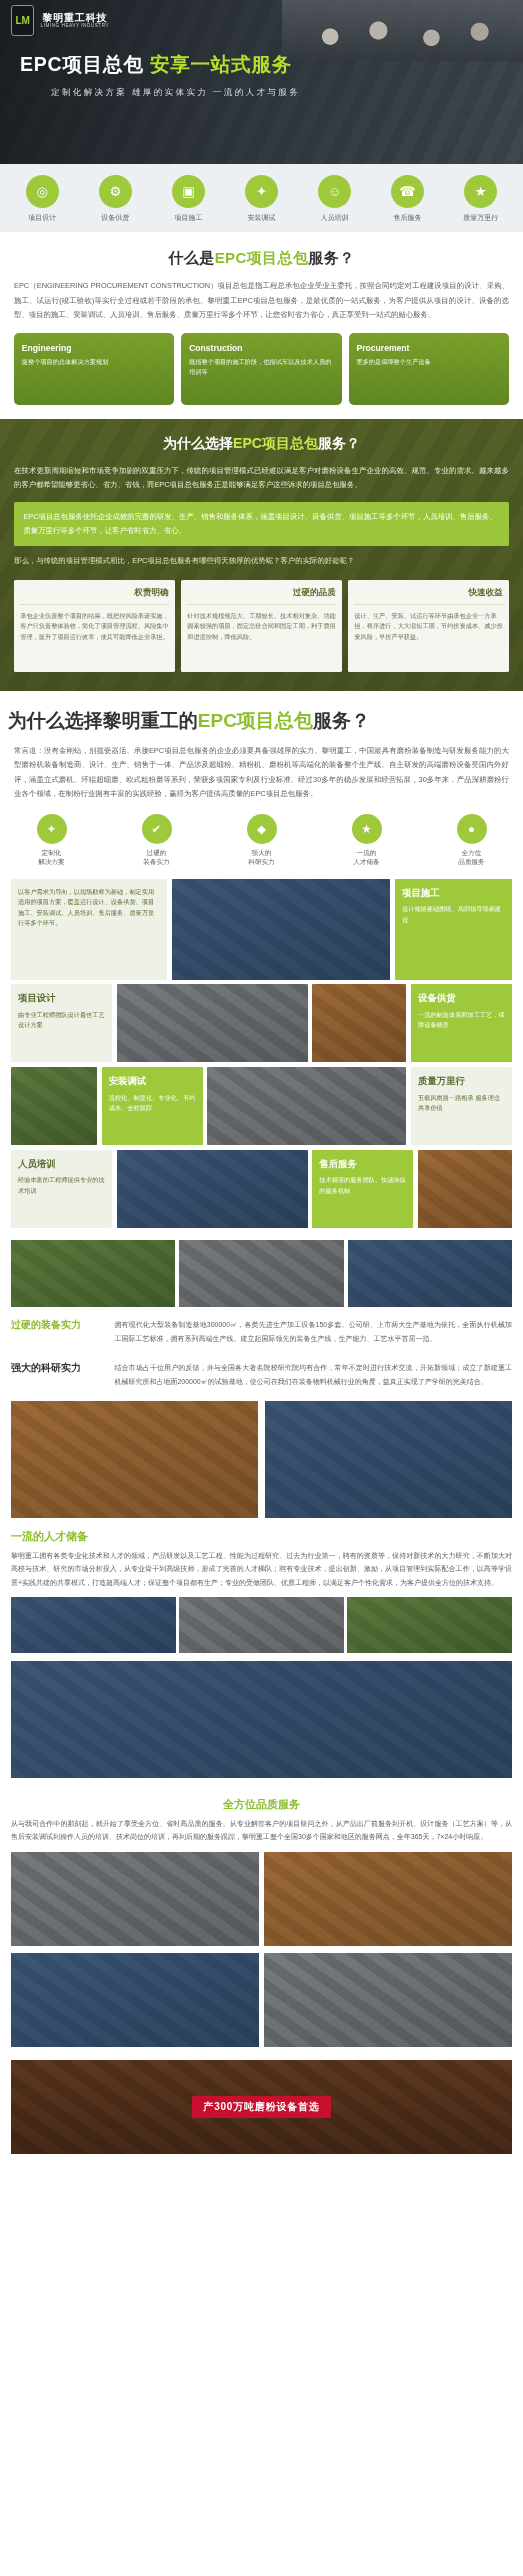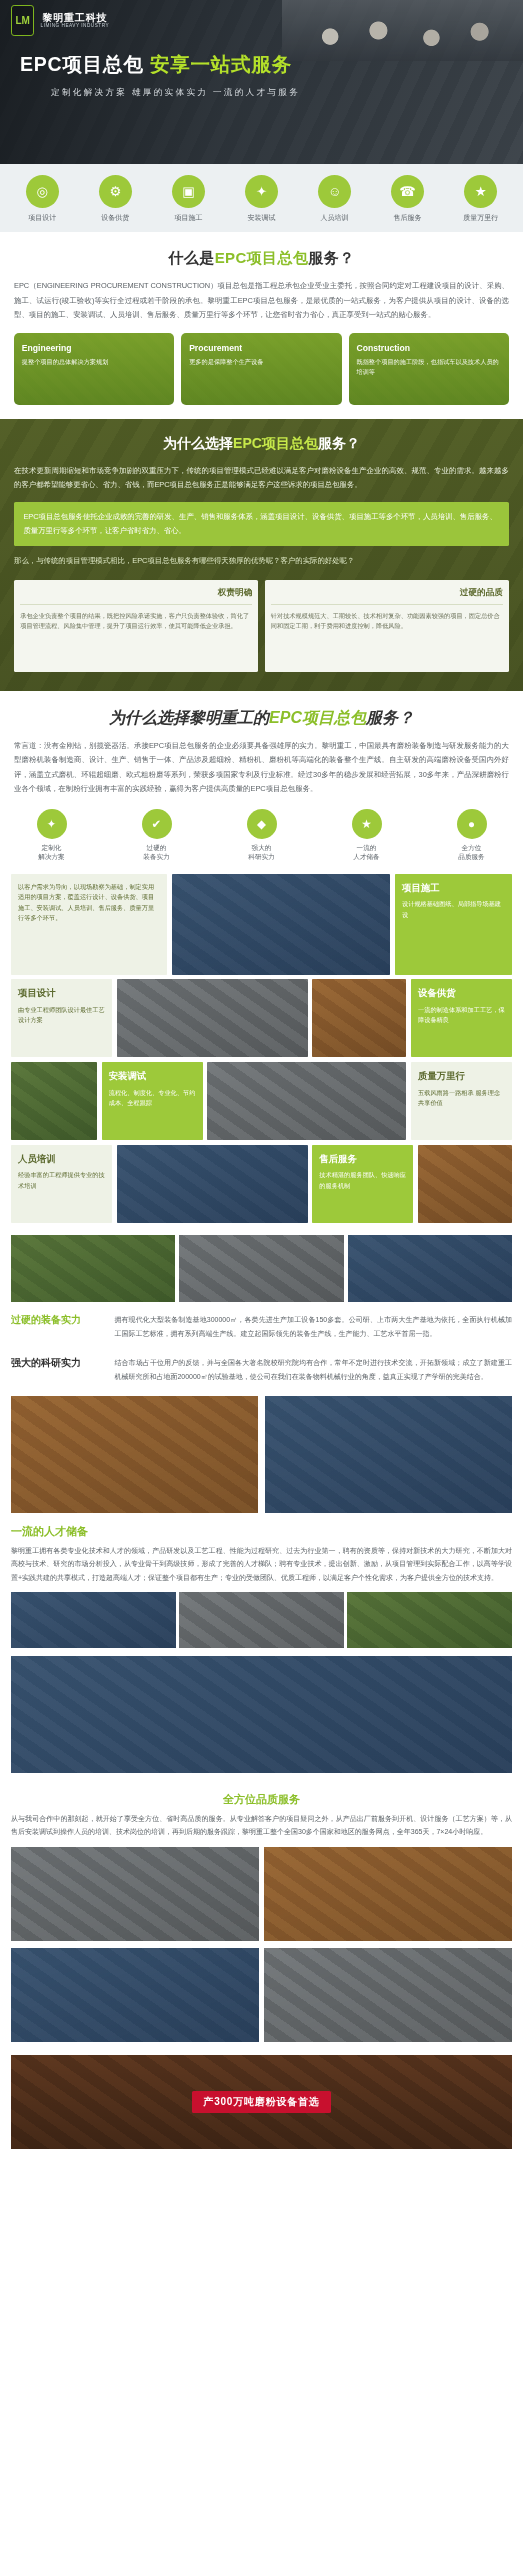--- a/index.html
+++ b/index.html
@@ -133,23 +133,22 @@
     min-height: 92px;
   }
   .adv-card .a-t {
     font-size: 8.6px; font-weight: bold; color: #5d6a2e; text-align: right;
     border-bottom: 0.8px solid #d7dec5; padding-bottom: 4.7px; margin-bottom: 5.5px;
   }
   .adv-card .a-d { font-size: 6.2px; line-height: 1.75; color: #6a7058; }
 
   
   .why-h {
-    text-align: center; font-size: 16px; font-weight: bold; color: #333;
+    font-size: 19px; font-weight: bold; color: #333;
     padding: 17px 7.8px 9.4px;
-    font-style: italic;
   }
   .why-h .hl { color: #8cbf2a; }
   .why-p { font-size: 7.4px; line-height: 1.95; color: #5a6065; padding: 0 14px; text-align: justify; }
 
   .tag-row { display: flex; justify-content: space-between; padding: 12.5px 11px 4.7px; }
   .tag {
     width: 81px; text-align: center;
   }
   .tag-ico {
     width: 30px; height: 30px; margin: 0 auto 3.9px; border-radius: 50%;
@@ -275,46 +274,50 @@
     <div class="sec-h">
       <span>什么是</span><span class="hl">EPC项目总包</span><span>服务？</span>
     </div>
     <div class="sec-p">EPC（ENGINEERING PROCUREMENT CONSTRUCTION）项目总包是指工程总承包企业受业主委托，按照合同约定对工程建设项目的设计、采购、施工、试运行(竣工验收)等实行全过程或若干阶段的承包。黎明重工EPC项目总包服务，是最优质的一站式服务，为客户提供从项目的设计、设备的选型、项目的施工、安装调试、人员培训、售后服务、质量万里行等多个环节，让您省时省力省心，真正享受到一站式的贴心服务。</div>
     <div class="three-cards">
       <div class="card3">
         <div class="c-t">Engineering</div>
         <div class="c-d">提整个项目的总体解决方案规划</div>
       </div>
       <div class="card3">
+        <div class="c-t">Construction</div>
+        <div class="c-d">既指整个项目的施工阶段，也指试车以及技术人员的培训等</div>
+      </div>
+      <div class="card3">
         <div class="c-t">Procurement</div>
         <div class="c-d">更多的是保障整个生产设备</div>
-      </div>
-      <div class="card3">
-        <div class="c-t">Construction</div>
-        <div class="c-d">既指整个项目的施工阶段，也指试车以及技术人员的培训等</div>
       </div>
     </div>
   </div>
 
   <div class="dark-block">
     <h2>
       <span>为什么选择</span><span class="hl">EPC项目总包</span><span>服务？</span>
     </h2>
     <p>在技术更新周期缩短和市场竞争加剧的双重压力下，传统的项目管理模式已经难以满足客户对磨粉设备生产企业的高效、规范、专业的需求。越来越多的客户都希望能够更省心、省力、省钱，而EPC项目总包服务正是能够满足客户这些诉求的项目总包服务。</p>
     <div class="dark-highlight">EPC项目总包服务使托企业成败的完善的研发、生产、销售和服务体系，涵盖项目设计、设备供货、项目施工等多个环节，人员培训、售后服务、质量万里行等多个环节，让客户省时省力、省心。</div>
     <div class="dark-note">那么，与传统的项目管理模式相比，EPC项目总包服务有哪些得天独厚的优势呢？客户的实际的好处呢？</div>
     <div class="adv4">
       <div class="adv-card">
         <div class="a-t">权责明确</div>
         <div class="a-d">承包企业负责整个项目的结果，既把控风险承诺实施，客户只负责整体验收，简化了项目管理流程、风险集中管理，提升了项目运行效率，使其可能降低企业承担。</div>
       </div>
       <div class="adv-card">
         <div class="a-t">过硬的品质</div>
         <div class="a-d">针对技术规模规范大、工期较长、技术相对复杂、功能因素较强的项目，固定总价合同和固定工期，利于费用和进度控制，降低风险。</div>
       </div>
+      <div class="adv-card">
+        <div class="a-t">快速收益</div>
+        <div class="a-d">设计、生产、安装、试运行等环节由承包企业一方承担，有序进行，大大缩短工期，节约投资成本、减少投资风险，早投产早获益。</div>
+      </div>
     </div>
   </div>
 
   <div class="why-h">
     <span>为什么选择黎明重工的</span><span class="hl">EPC项目总包</span><span>服务？</span>
   </div>
   <div class="why-p">常言道：没有金刚钻，别揽瓷器活。承接EPC项目总包服务的企业必须要具备强雄厚的实力。黎明重工，中国最具有磨粉装备制造与研发服务能力的大型磨粉机装备制造商、设计、生产、销售于一体、产品涉及超细粉、精粉机、磨粉机等高端化的装备整个生产线。自主研发的高端磨粉设备受国内外好评，涵盖立式磨机、环辊超细磨、欧式粗粉磨等系列，荣获多项国家专利及行业标准。经过30多年的稳步发展和经营拓展，30多年来，产品深耕磨粉行业各个领域，在制粉行业拥有丰富的实践经验，赢得为客户提供高质量的EPC项目总包服务。</div>
 
   <div class="tag-row">
     <div class="tag">

